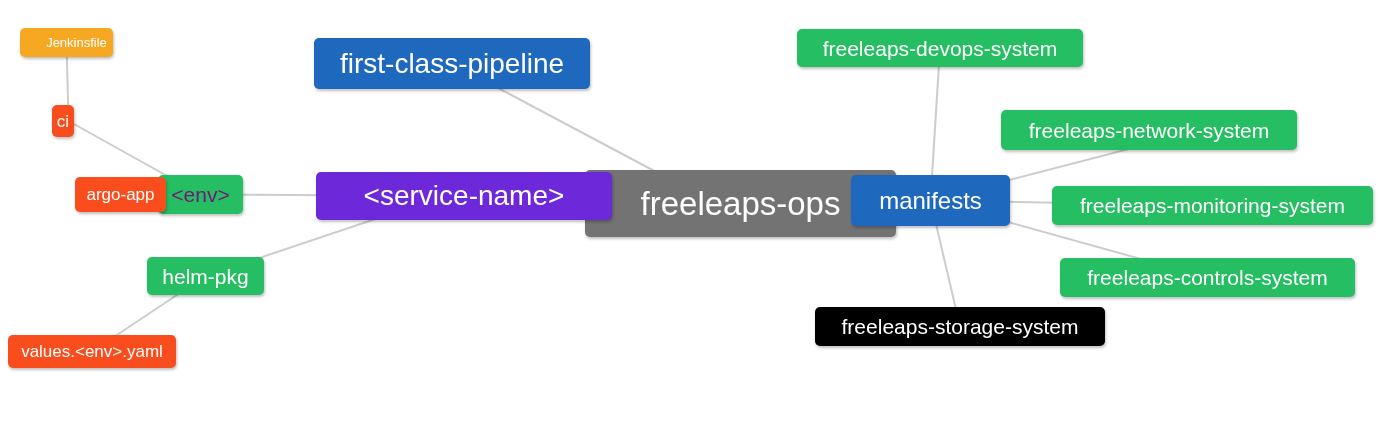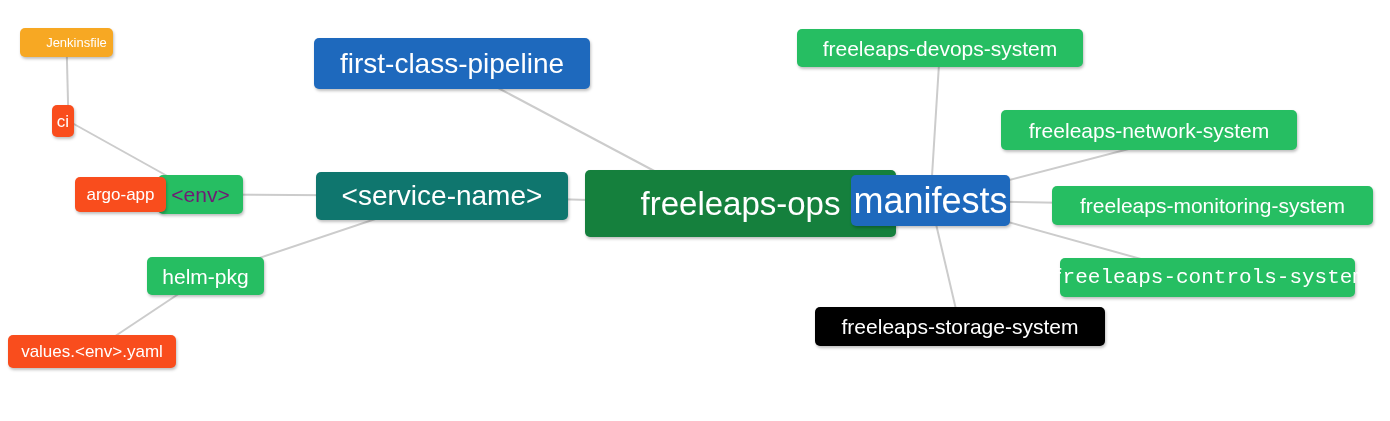--- a/index.html
+++ b/index.html
@@ -50,29 +50,29 @@
       <line x1="452" y1="63.5" x2="715.5" y2="203.5" stroke="#CCCCCC" stroke-width="2"></line>
       <line x1="444" y1="196" x2="715.5" y2="203.5" stroke="#CCCCCC" stroke-width="2"></line>
       <line x1="715.5" y1="203.5" x2="930.5" y2="200.5" stroke="#CCCCCC" stroke-width="2"></line>
       <line x1="930.5" y1="200.5" x2="940" y2="48" stroke="#CCCCCC" stroke-width="2"></line>
       <line x1="930.5" y1="200.5" x2="1202" y2="130" stroke="#CCCCCC" stroke-width="2"></line>
       <line x1="930.5" y1="200.5" x2="1212.5" y2="205.5" stroke="#CCCCCC" stroke-width="2"></line>
       <line x1="930.5" y1="200.5" x2="1207.5" y2="277.5" stroke="#CCCCCC" stroke-width="2"></line>
       <line x1="930.5" y1="200.5" x2="960" y2="326.5" stroke="#CCCCCC" stroke-width="2"></line>
     </svg>
   <div class="node-layer">
-      <div class="node" style="left: 585px; top: 170px; width: 311px; height: 67px; background: #15803d; color: rgb(255, 255, 255); font-size: 33px;">freeleaps-ops</div>
+      <div class="node" style="left: 585px; top: 170px; width: 311px; height: 67px; background: #737373; color: rgb(255, 255, 255); font-size: 33px;">freeleaps-ops</div>
       <div class="node" style="left: 314px; top: 38px; width: 276px; height: 51px; background: rgb(30, 105, 189); color: rgb(255, 255, 255); font-size: 28px;">first-class-pipeline</div>
-      <div class="node" style="left: 316px; top: 172px; width: 252px; height: 48px; background: #0f766e; color: rgb(255, 255, 255); font-size: 28px;">&lt;service-name&gt;</div>
-      <div class="node" style="left: 851px; top: 175px; width: 159px; height: 51px; background: rgb(30, 105, 189); color: rgb(255, 255, 255); font-size: 36px;">manifests</div>
+      <div class="node" style="left: 316px; top: 172px; width: 296px; height: 48px; background: #6d28d9; color: rgb(255, 255, 255); font-size: 28px;">&lt;service-name&gt;</div>
+      <div class="node" style="left: 851px; top: 175px; width: 159px; height: 51px; background: rgb(30, 105, 189); color: rgb(255, 255, 255); font-size: 24px;">manifests</div>
       <div class="node" style="left: 158px; top: 175px; width: 85px; height: 39px; background: rgb(38, 190, 98); color: #701a75; font-size: 21px; text-align: center;">&lt;env&gt;</div>
       <div class="node" style="left: 797px; top: 29px; width: 286px; height: 38px; background: rgb(38, 190, 98); color: rgb(255, 255, 255); font-size: 21px;">freeleaps-devops-system</div>
       <div class="node" style="left: 147px; top: 257px; width: 117px; height: 38px; background: rgb(38, 190, 98); color: rgb(255, 255, 255); font-size: 21px;">helm-pkg</div>
       <div class="node" style="left: 1001px; top: 110px; width: 296px; height: 40px; background: rgb(38, 190, 98); color: rgb(255, 255, 255); font-size: 21px;">freeleaps-network-system</div>
       <div class="node" style="left: 1052px; top: 186px; width: 321px; height: 39px; background: rgb(38, 190, 98); color: rgb(255, 255, 255); font-size: 21px;">freeleaps-monitoring-system</div>
-      <div class="node" style="left: 1060px; top: 258px; width: 295px; height: 39px; background: rgb(38, 190, 98); color: rgb(255, 255, 255); font-size: 21px; font-family: Liberation Mono, monospace;">freeleaps-controls-system</div>
+      <div class="node" style="left: 1060px; top: 258px; width: 295px; height: 39px; background: rgb(38, 190, 98); color: rgb(255, 255, 255); font-size: 21px;">freeleaps-controls-system</div>
       <div class="node" style="left: 815px; top: 307px; width: 290px; height: 39px; background: #000000; color: rgb(255, 255, 255); font-size: 21px;">freeleaps-storage-system</div>
       <div class="node" style="left: 52px; top: 105px; width: 22px; height: 32px; background: rgb(249, 77, 29); color: rgb(255, 255, 255); font-size: 17px;">ci</div>
       <div class="node" style="left: 31px; top: 177px; width: 91px; height: 35px; background: rgb(249, 77, 29); color: rgb(255, 255, 255); font-size: 17px; margin-left: 44px;">argo-app</div>
       <div class="node" style="left: 8px; top: 335px; width: 168px; height: 33px; background: rgb(249, 77, 29); color: rgb(255, 255, 255); font-size: 17px;">values.&lt;env&gt;.yaml</div>
       <div class="node" style="left: 20px; top: 28px; width: 93px; height: 29px; background: rgb(247, 168, 35); color: rgb(255, 255, 255); font-size: 13px; padding-left: 20px;">Jenkinsfile</div>
     </div>
 </div>
 
 </body></html>

